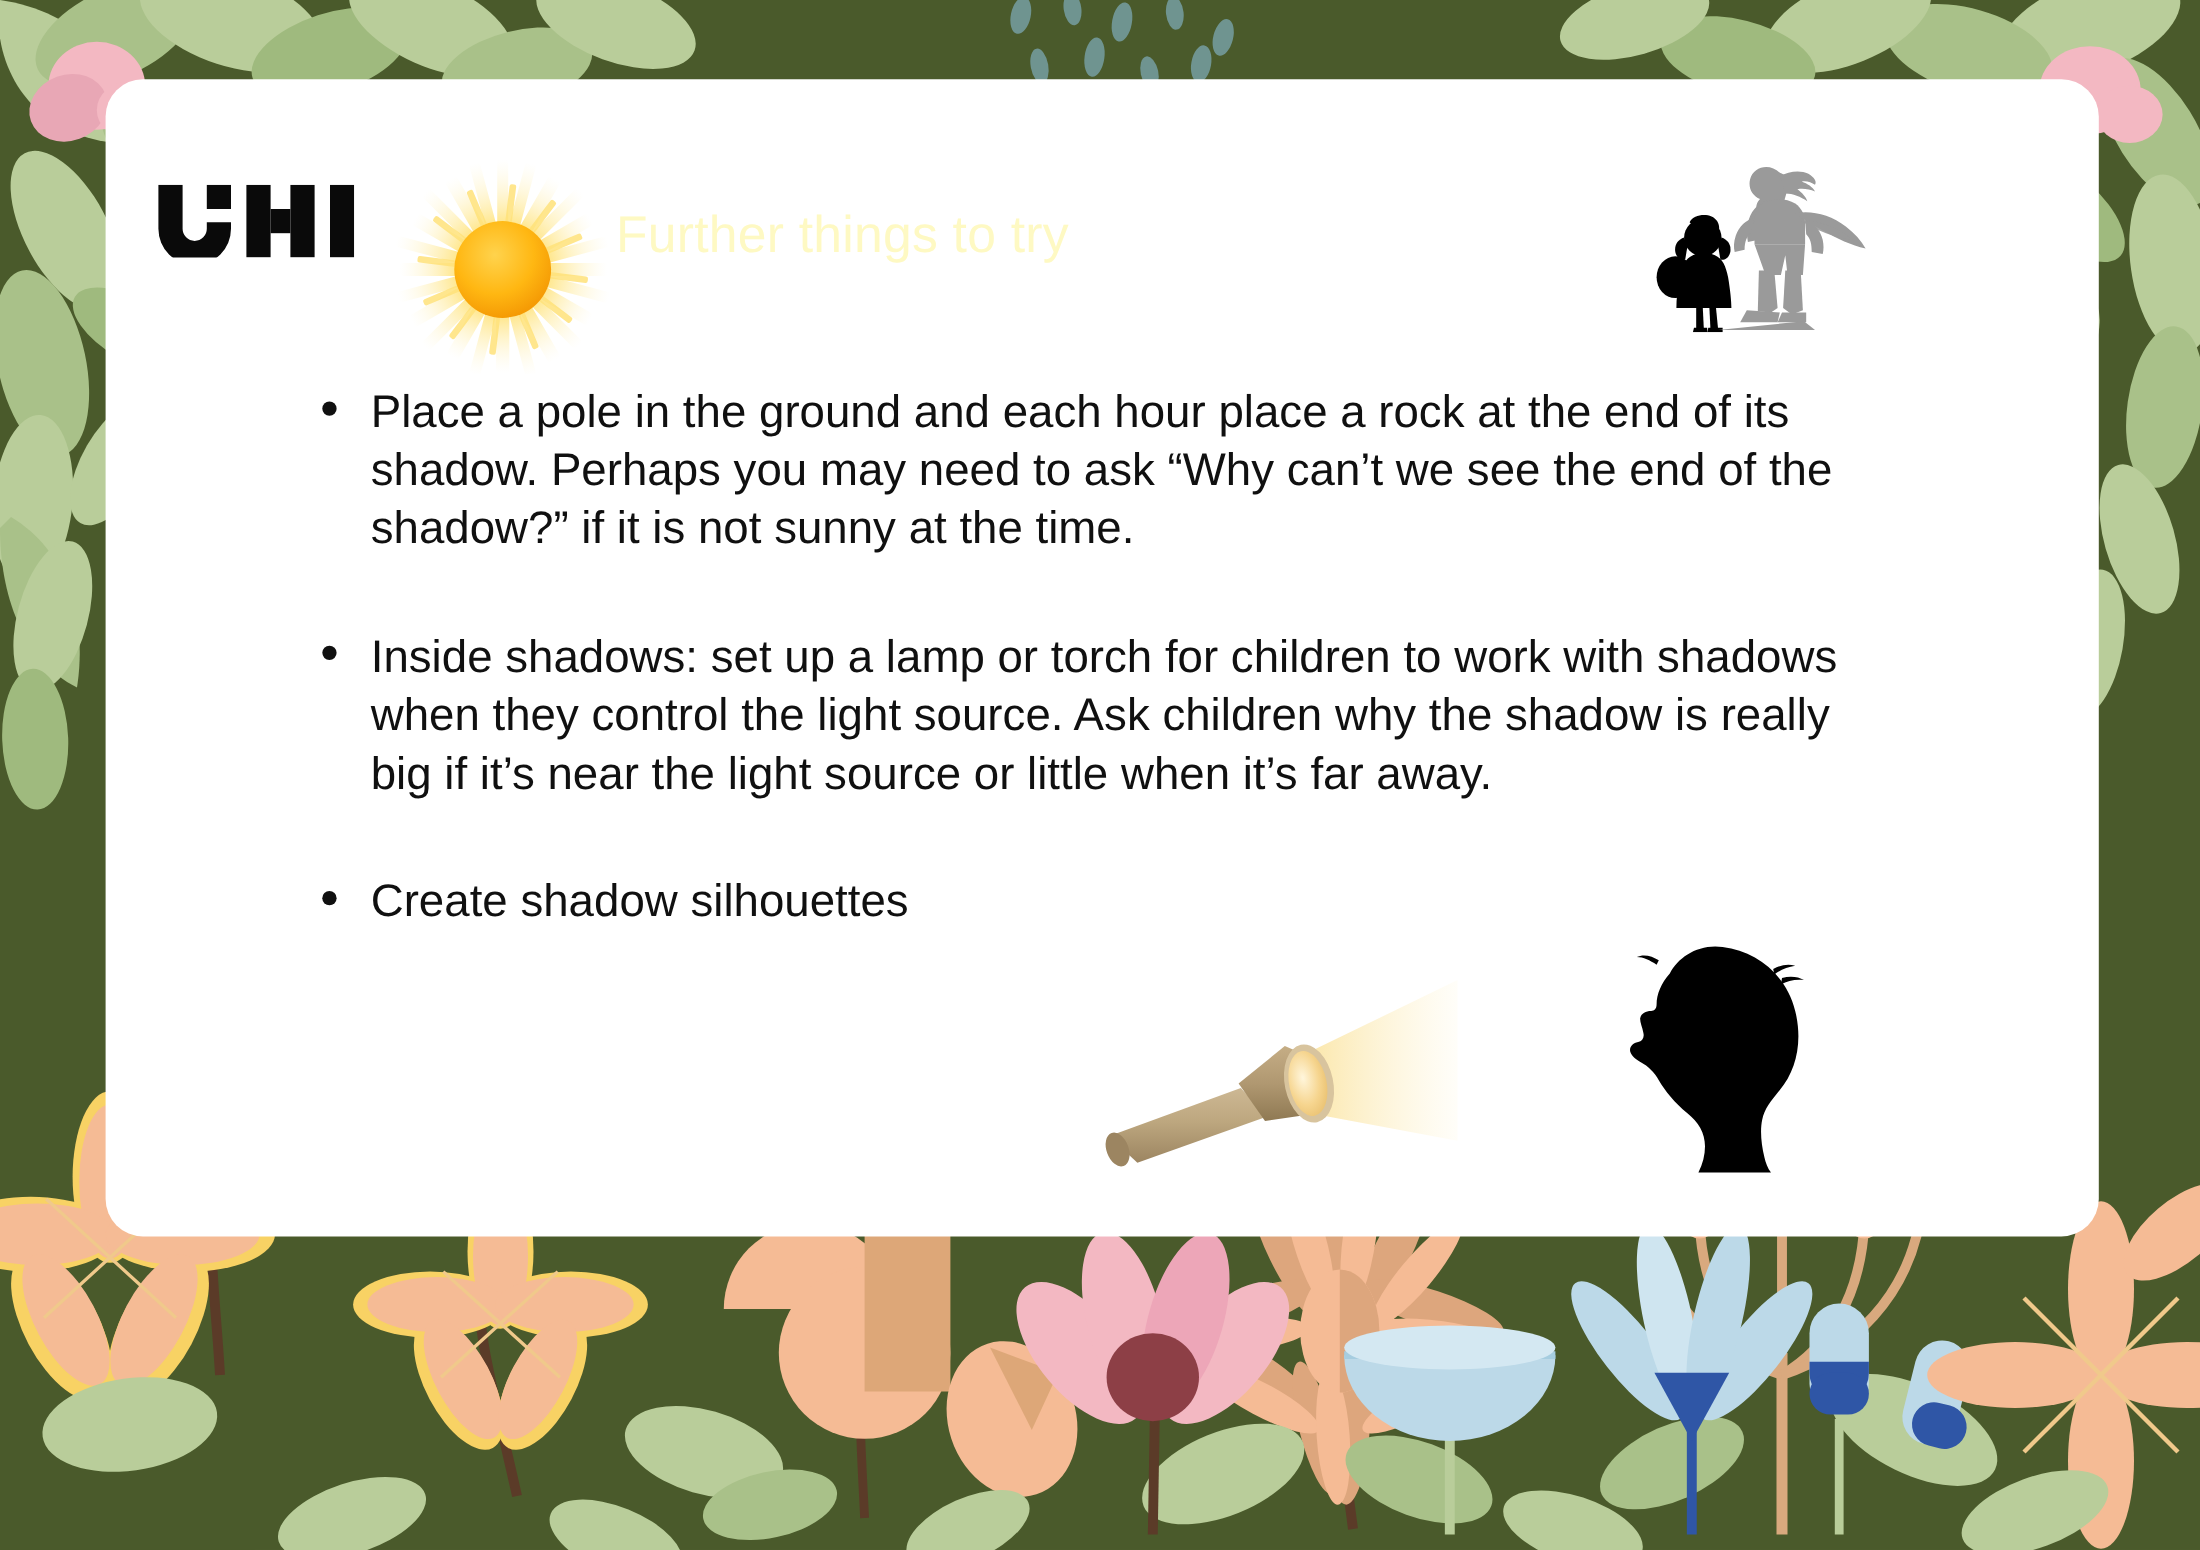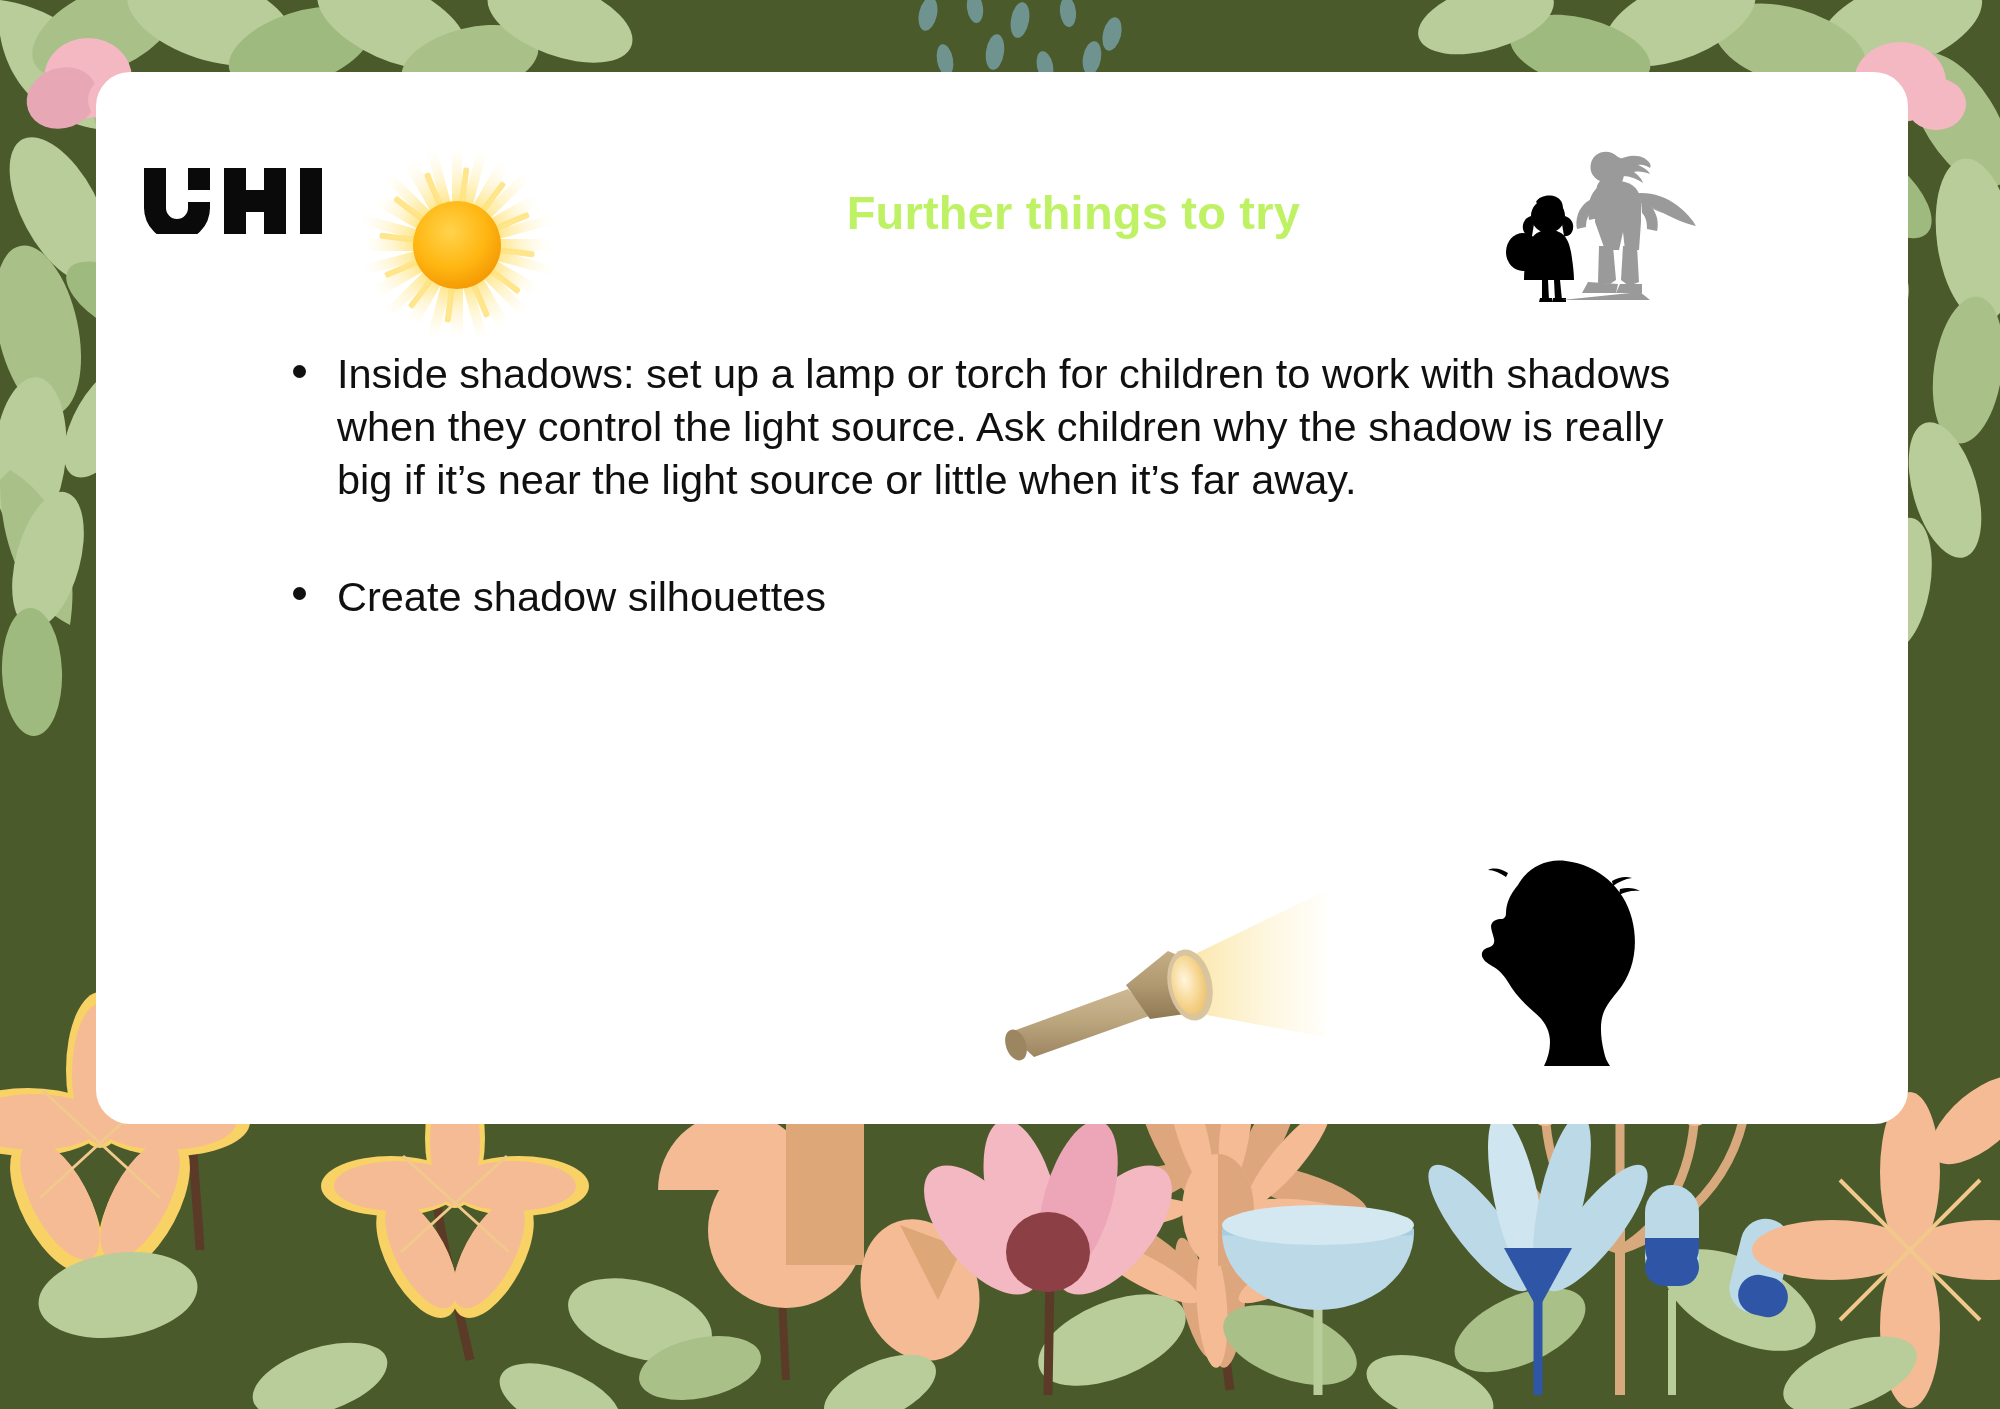--- a/index.html
+++ b/index.html
@@ -34,24 +34,24 @@
 
   
   .sun{position:absolute;left:352px;top:140px;width:210px;height:200px;z-index:11;}
   .sun svg{display:block;}
 
   
   .title{
     position:absolute;
     left:560px;top:185px;
     width:740px;
-    text-align:right;
+    text-align:left;
     font-size:47px;
-    font-weight:bold;
-    color:#bef264;
+    font-weight:normal;
+    color:#fef9c3;
     letter-spacing:.2px;
     z-index:12;
   }
 
   
   .hero{position:absolute;left:1500px;top:142px;width:220px;height:160px;z-index:12;}
   .hero svg{display:block;}
 
   
   .body{
@@ -445,20 +445,24 @@
         <path d="M54,138 l6,0 l2,20 l-7,0 z"></path>
         <path d="M40,156 l12,0 l0,4 l-13,0 z"></path>
         <path d="M53,156 l13,0 l0,4 l-14,0 z"></path>
       </g>
 
       <path d="M62,158 L140,150 L150,158 Z" fill="#9a9a9a"></path>
     </svg>
   </div>
 
   <div class="body">
+    <div class="bullet b1">
+      <span class="dot"></span>
+      <span class="txt">Place a pole in the ground and each hour place a rock at the end of its shadow.  Perhaps you may need to ask “Why can’t we see the end of the shadow?” if it is not sunny at the time.</span>
+    </div>
     <div class="bullet b2">
       <span class="dot"></span>
       <span class="txt">Inside shadows:  set up a lamp or torch for children to work with shadows when they control the light source.  Ask children why the shadow is really big if it’s near the light source or little when it’s far away.</span>
     </div>
     <div class="bullet b3">
       <span class="dot"></span>
       <span class="txt">Create shadow silhouettes</span>
     </div>
   </div>
 

